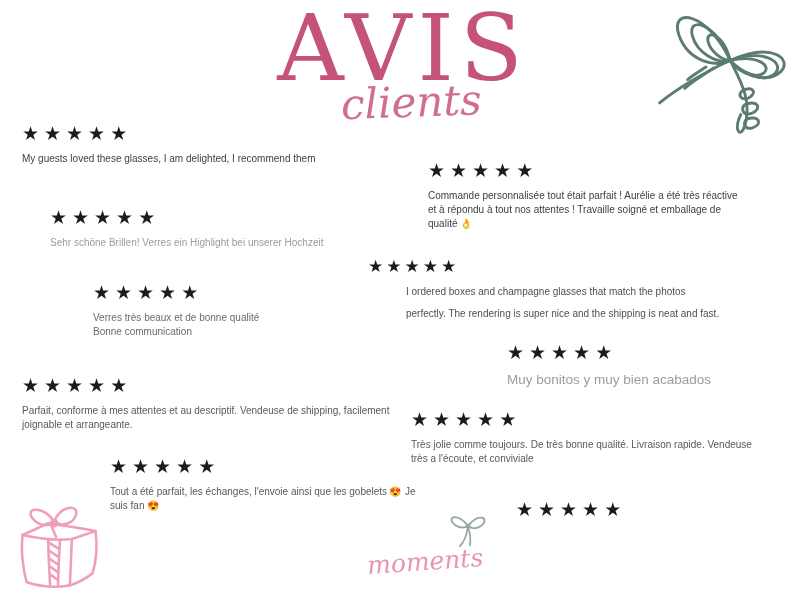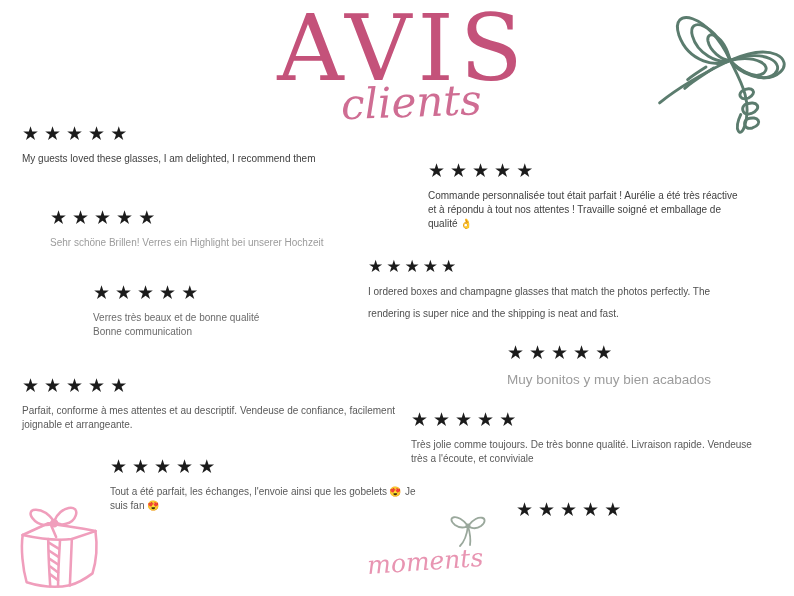--- a/index.html
+++ b/index.html
@@ -123,31 +123,31 @@
 Bonne communication</div>
   </div>
 
   <div class="review r4">
     <div class="stars" style="color: rgb(27, 27, 27);">★★★★★</div>
     <div class="review-text" style="color: #404040;">Commande personnalisée tout était parfait ! Aurélie a été très réactive et à répondu à tout nos attentes ! Travaille soigné et emballage de qualité 👌</div>
   </div>
 
   <div class="review r5">
     <div class="stars small" style="color: rgb(27, 27, 27);">★★★★★</div>
-    <div class="review-text airy" style="color: rgb(79, 79, 79);">I ordered boxes and champagne glasses that match the photos perfectly. The rendering is super nice and the shipping is neat and fast.</div>
+    <div class="review-text airy" style="color: rgb(79, 79, 79); margin-left: 38px;">I ordered boxes and champagne glasses that match the photos perfectly. The rendering is super nice and the shipping is neat and fast.</div>
   </div>
 
   <div class="review r6">
     <div class="stars" style="color: rgb(27, 27, 27);">★★★★★</div>
     <div class="review-text bigger" style="color: rgb(156, 156, 156);">Muy bonitos y muy bien acabados</div>
   </div>
 
   <div class="review r7">
     <div class="stars" style="color: rgb(27, 27, 27);">★★★★★</div>
-    <div class="review-text" style="color: rgb(89, 89, 89);">Parfait, conforme à mes attentes et au descriptif. Vendeuse de confiance, facilement joignable et arrangeante.</div>
+    <div class="review-text" style="color: rgb(89, 89, 89);">Parfait, conforme à mes attentes et au descriptif. Vendeuse de shipping, facilement joignable et arrangeante.</div>
   </div>
 
   <div class="review r8">
     <div class="stars" style="color: rgb(27, 27, 27);">★★★★★</div>
     <div class="review-text" style="color: rgb(89, 89, 89);">Très jolie comme toujours. De très bonne qualité. Livraison rapide. Vendeuse très a l'écoute, et conviviale</div>
   </div>
 
   <div class="review r9">
     <div class="stars" style="color: rgb(27, 27, 27);">★★★★★</div>
     <div class="review-text" style="color: rgb(89, 89, 89);">Tout a été parfait, les échanges, l'envoie ainsi que les gobelets 😍 Je suis fan 😍</div>

